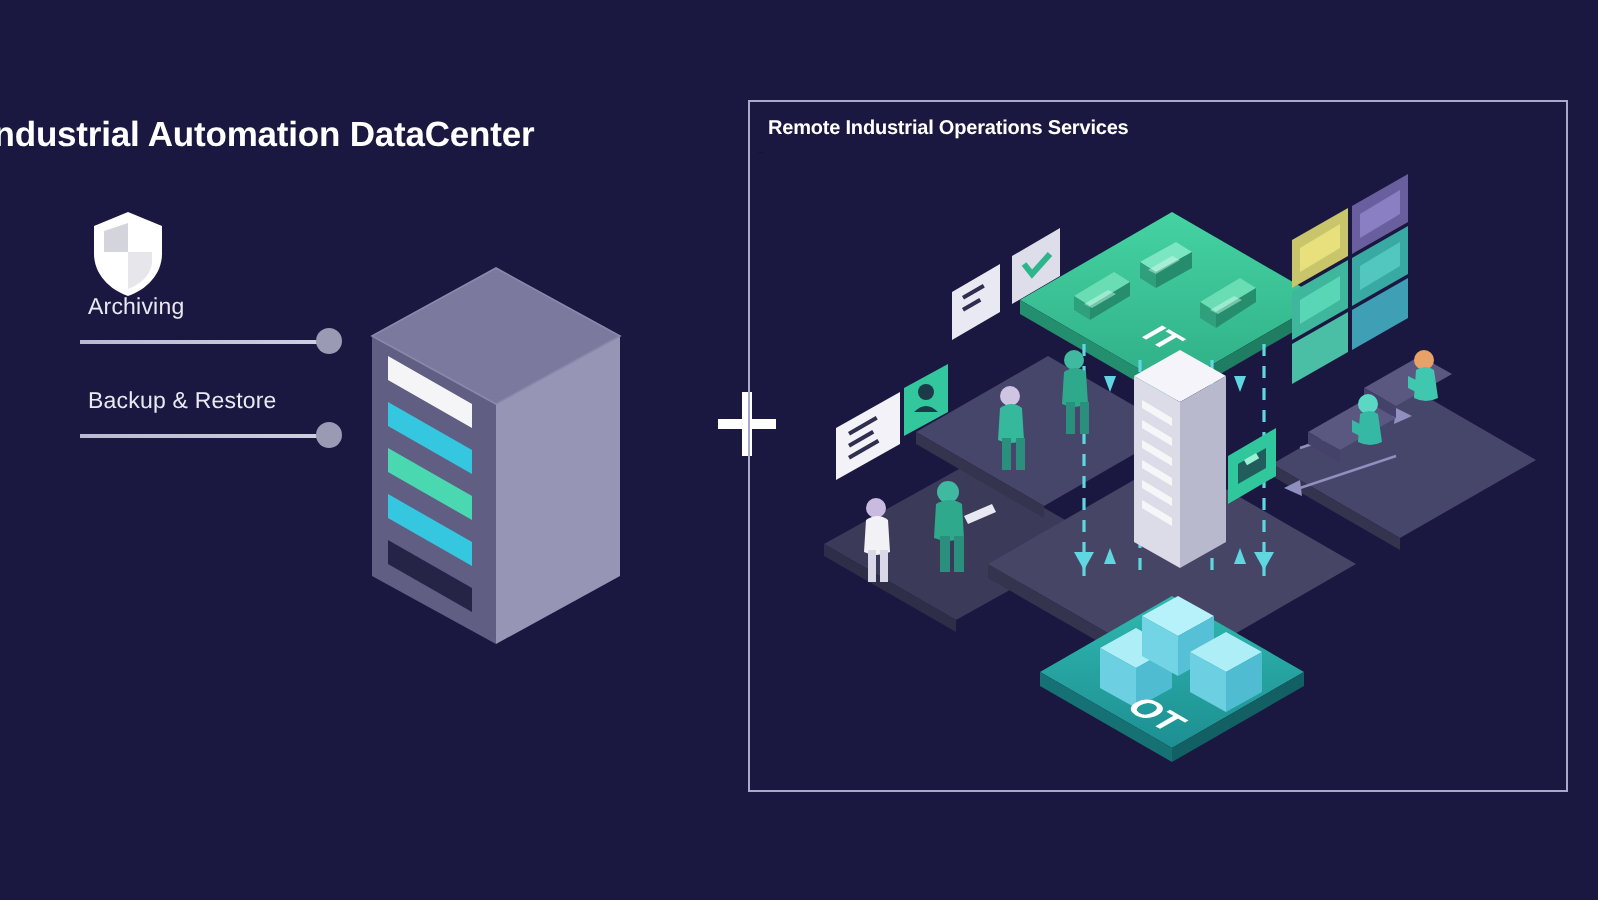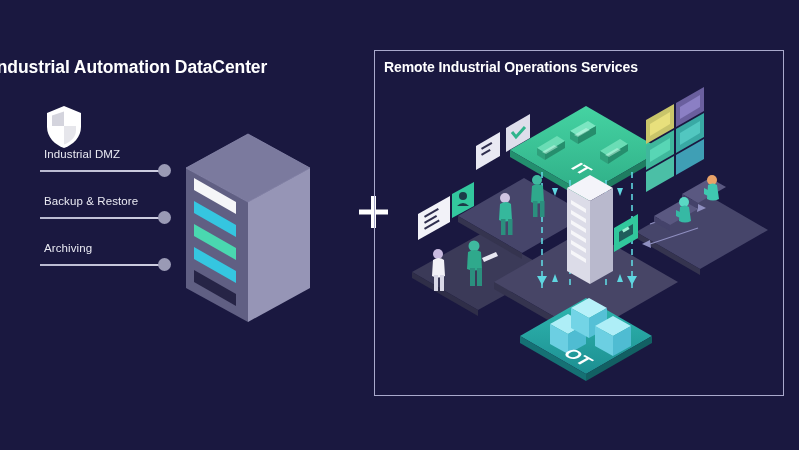--- a/index.html
+++ b/index.html
@@ -42,21 +42,21 @@
   
   #plus-sign{position:absolute;left:356px;top:192px;width:36px;height:40px;}
 
   
   #right-panel{
     position:absolute;left:374px;top:50px;width:410px;height:346px;
     border:1.4px solid #a9a9cc;box-sizing:border-box;
   }
   #right-title{
     position:absolute;left:384px;top:59px;
-    font-size:14px;font-weight:bold;color:#ffffff;white-space:nowrap;letter-spacing:-0.1px;
+    font-size:10px;font-weight:bold;color:#ffffff;white-space:nowrap;letter-spacing:-0.1px;
   }
   #iso-scene{position:absolute;left:374px;top:76px;width:410px;height:320px;}
 
   .vis-hidden{position:absolute;width:1px;height:1px;overflow:hidden;clip:rect(0 0 0 0);white-space:nowrap;}
 </style>
 </head>
 <body>
 
 <div id="stage">
 
@@ -67,35 +67,30 @@
     <div id="shield-icon-wrap">
       <svg width="40" height="46" viewBox="0 0 40 46">
         <path d="M20 2 L37 9 L37 23 C37 33 29 41 20 44 C11 41 3 33 3 23 L3 9 Z" fill="#ffffff"></path>
         <path d="M20 7.5 L20 22 L8 22 L8 11.5 Z" fill="#3b3a63" opacity="0.22"></path>
         <path d="M20 22 L32 22 L32 26.5 C32 33 26.5 38 20 40.5 Z" fill="#3b3a63" opacity="0.13"></path>
       </svg>
     </div>
 
     <div id="dc-label-list">
 
+
+
       <div class="dc-label-row">
-        <span class="dc-label-text">Industrial DMZ</span>
+        <span class="dc-label-text">Archiving</span>
         <span class="dc-label-line"></span>
         <span class="dc-label-dot"></span>
       </div>
 
-
       <div class="dc-label-row">
         <span class="dc-label-text">Backup &amp; Restore</span>
-        <span class="dc-label-line"></span>
-        <span class="dc-label-dot"></span>
-      </div>
-
-      <div class="dc-label-row">
-        <span class="dc-label-text">Archiving</span>
         <span class="dc-label-line"></span>
         <span class="dc-label-dot"></span>
       </div>
 
     </div>
 
     <div id="rack-wrap">
       <svg width="140" height="220" viewBox="0 0 140 220">
 
         <polygon points="8,42 70,8 132,42 70,76" fill="#7b7a9e"></polygon>

